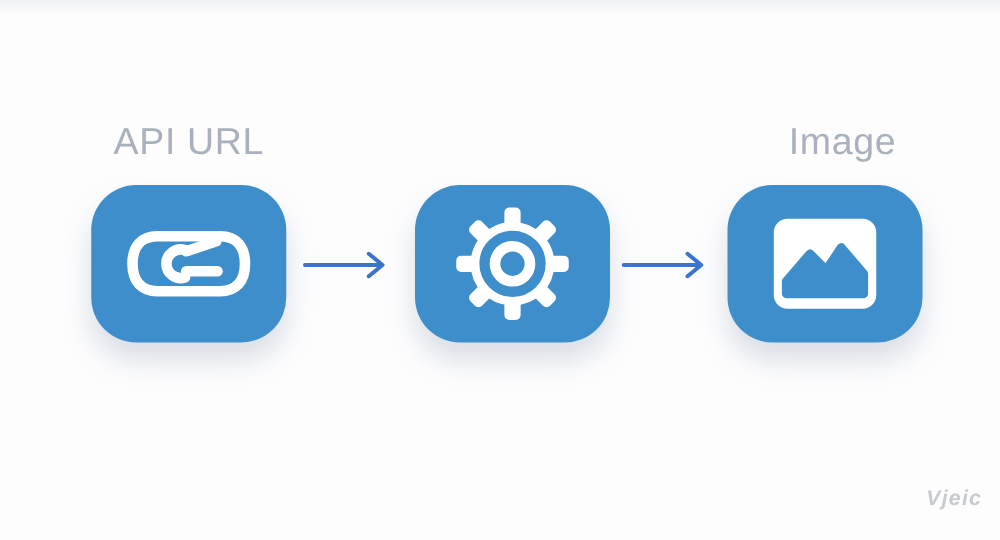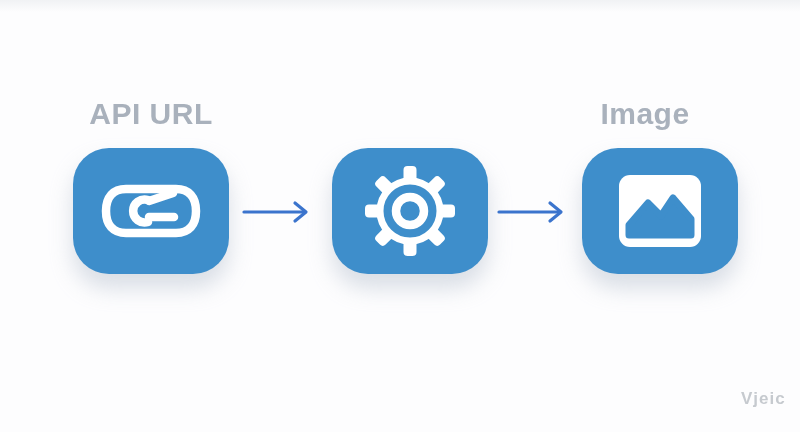--- a/index.html
+++ b/index.html
@@ -11,21 +11,21 @@
     position:relative;
   }
   .stage{
     position:absolute;inset:0;
     background:linear-gradient(to bottom, rgba(196,202,210,0.22) 0px, rgba(196,202,210,0) 12px), #fdfdfe;
   }
   .step-label{
     position:absolute;
     top:96px;height:36px;line-height:36px;
     text-align:center;
-    font-weight:bold;
+    font-weight:normal;
     font-size:30px;
     letter-spacing:0.5px;
     color:var(--label);
   }
   .tile{
     position:absolute;
     top:148px;
     width:156px;height:126px;
     background:var(--tile);
     border-radius:36px;
@@ -34,20 +34,21 @@
     color:#ffffff;
   }
   .arrow{
     position:absolute;
     top:199px;
   }
   .watermark{
     position:absolute;
     left:741px;top:389px;
     font-size:17px;
+    font-style:italic;
     font-weight:bold;
     color:var(--watermark);
     letter-spacing:1px;
   }
   svg{display:block;}
   .mountain{fill:var(--tile);stroke:var(--tile);stroke-width:7;stroke-linejoin:round;stroke-linecap:round;}
   .arrow-stroke{stroke:var(--arrow);stroke-width:3.2;fill:none;stroke-linecap:round;stroke-linejoin:round;}
   .icon-stroke{stroke:currentColor;fill:none;stroke-linecap:round;stroke-linejoin:round;}
 </style>
 </head>
@@ -93,21 +94,21 @@
     </span>
   </div>
 
   <div class="arrow" style="left:496px;">
     <svg width="74" height="26" viewBox="0 0 74 26">
       <line class="arrow-stroke" x1="3" y1="13" x2="64" y2="13"></line>
       <path class="arrow-stroke" d="M 54,4 L 65,13 L 54,22"></path>
     </svg>
   </div>
 
-  <div class="step-label" style="left:567px;width:156px;">Image</div>
+  <div class="step-label" style="left:596px;width:156px;">Image</div>
   <div class="tile" style="left:582px;">
     <span>
       <svg width="88" height="78" viewBox="0 0 88 78">
         <rect x="3" y="3" width="82" height="72" rx="11" fill="#ffffff"></rect>
         <path class="mountain" d="M 13,63 L 13,53 L 32,31 L 45,44 L 57,26 L 75,47 L 75,63 Z"></path>
       </svg>
     </span>
   </div>
 
   <div class="watermark">Vjeic</div>

